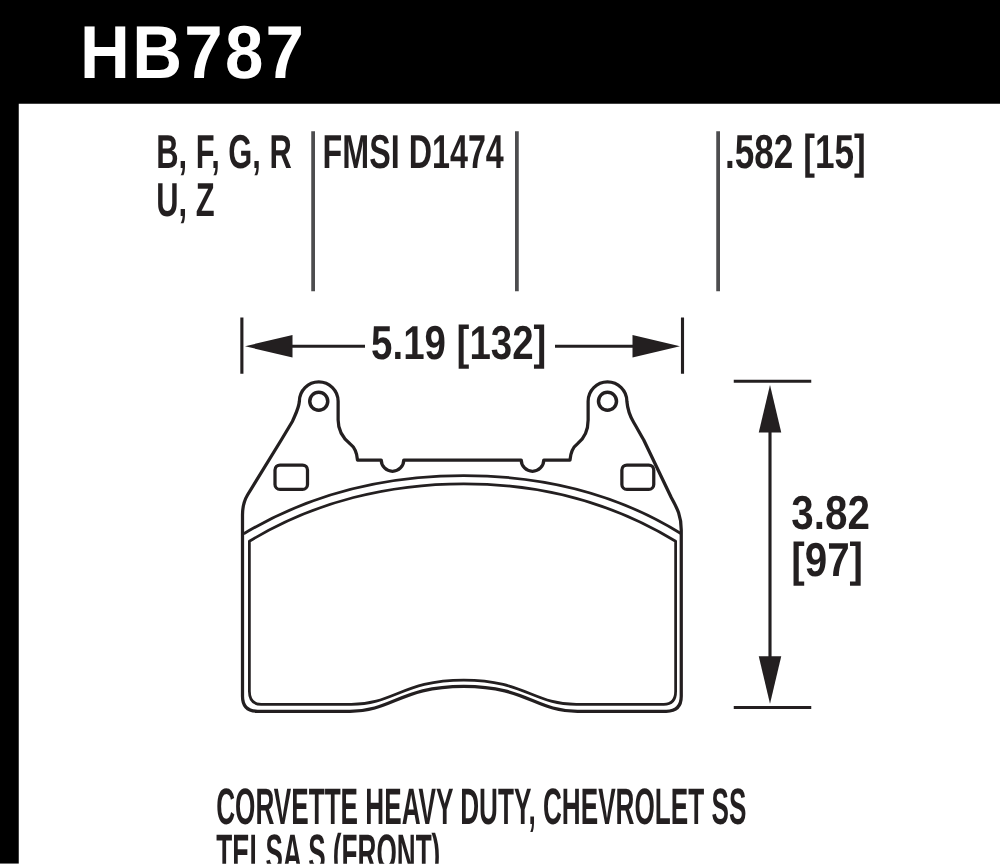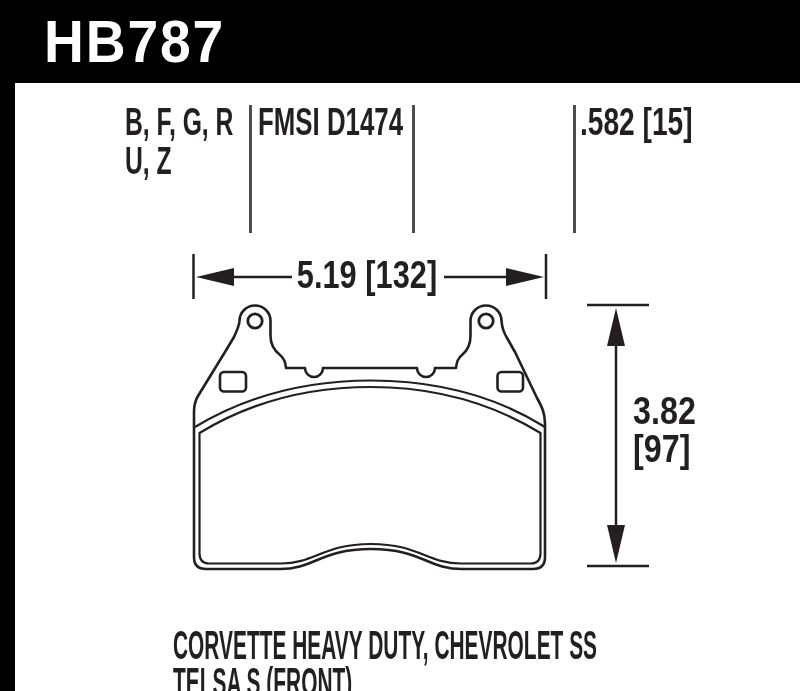--- a/index.html
+++ b/index.html
@@ -8,21 +8,21 @@
     background: var(--background, #ffffff);
     font-family: "Liberation Sans", "DejaVu Sans", sans-serif;
     overflow: hidden;
   }
   .abs { position: absolute; }
 
   
   .left-strip { left: 0; top: 0; width: 15px; height: 691px; background: var(--frame, #000); }
   .top-bar {
     left: 0; top: 0; width: 800px; height: 83px; background: var(--frame, #000);
-    display: flex; align-items: center; box-sizing: border-box; padding-left: 44px;
+    display: flex; align-items: center; box-sizing: border-box; padding-left: 64px;
   }
   .part-number {
     color: #fff; font-weight: bold; font-size: 60px; letter-spacing: 2px;
     transform: scaleX(0.92); transform-origin: 0 50%; white-space: nowrap;
   }
 
   
   .spec-text {
     color: var(--ink, #231f20); font-weight: bold; font-size: 38px; line-height: 39px;
     white-space: nowrap; transform-origin: 0 0;

